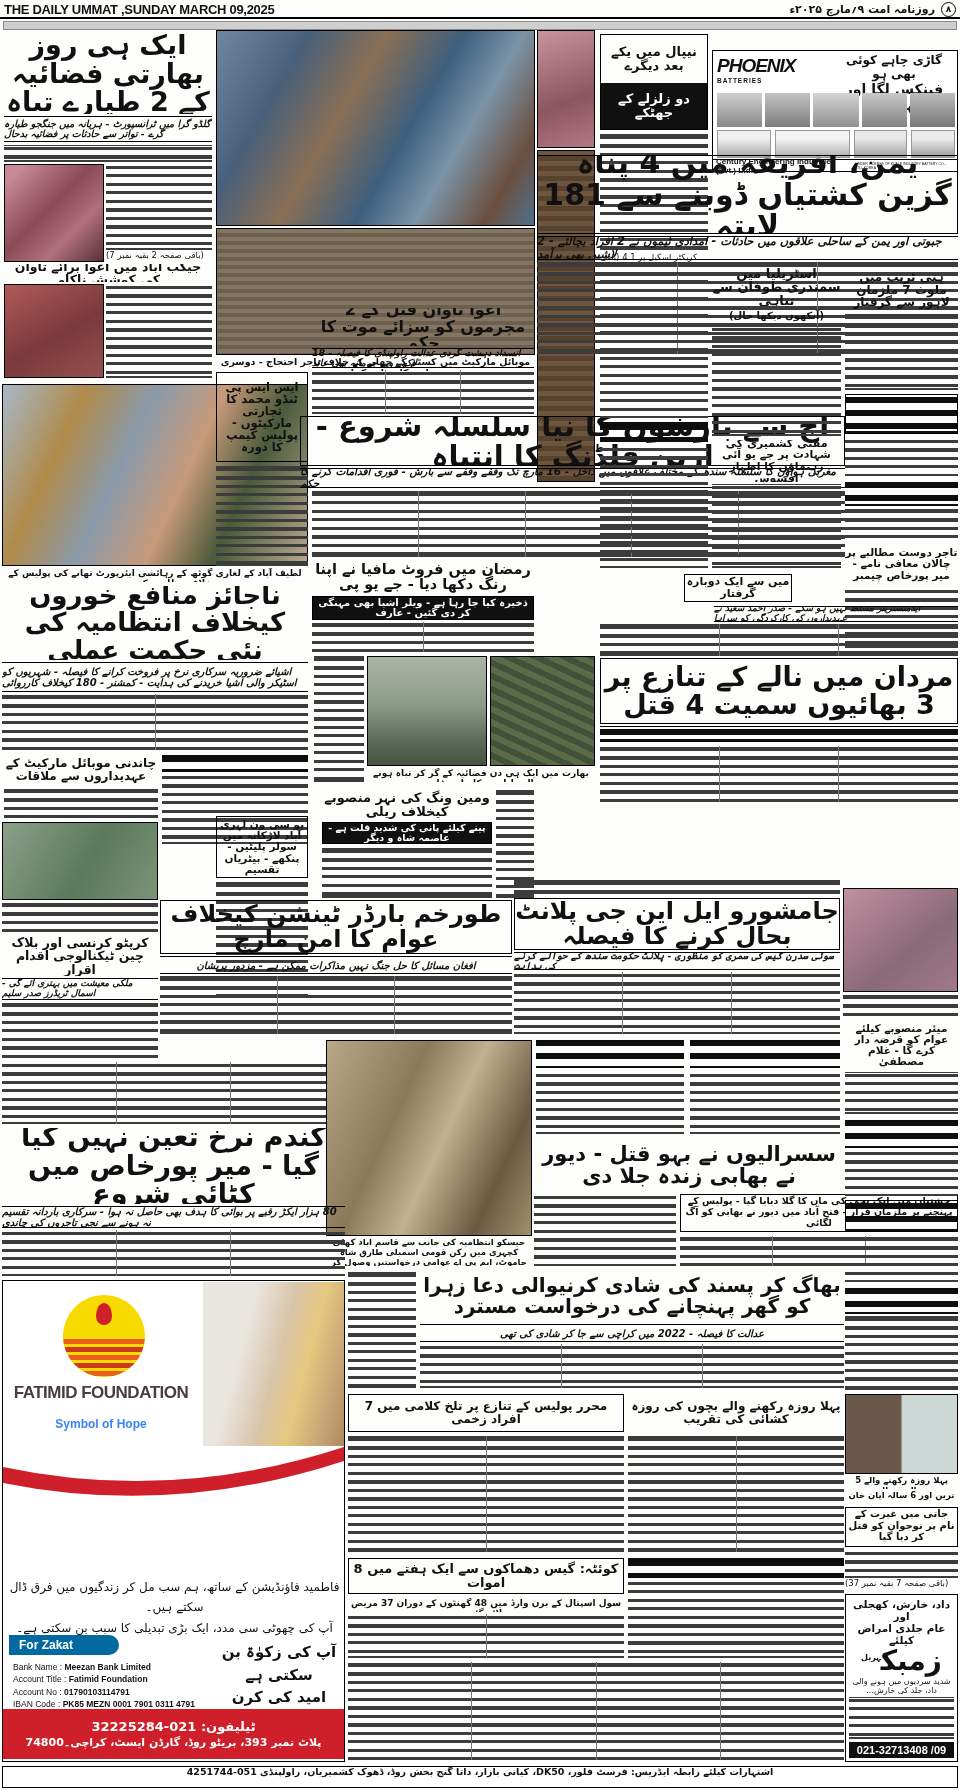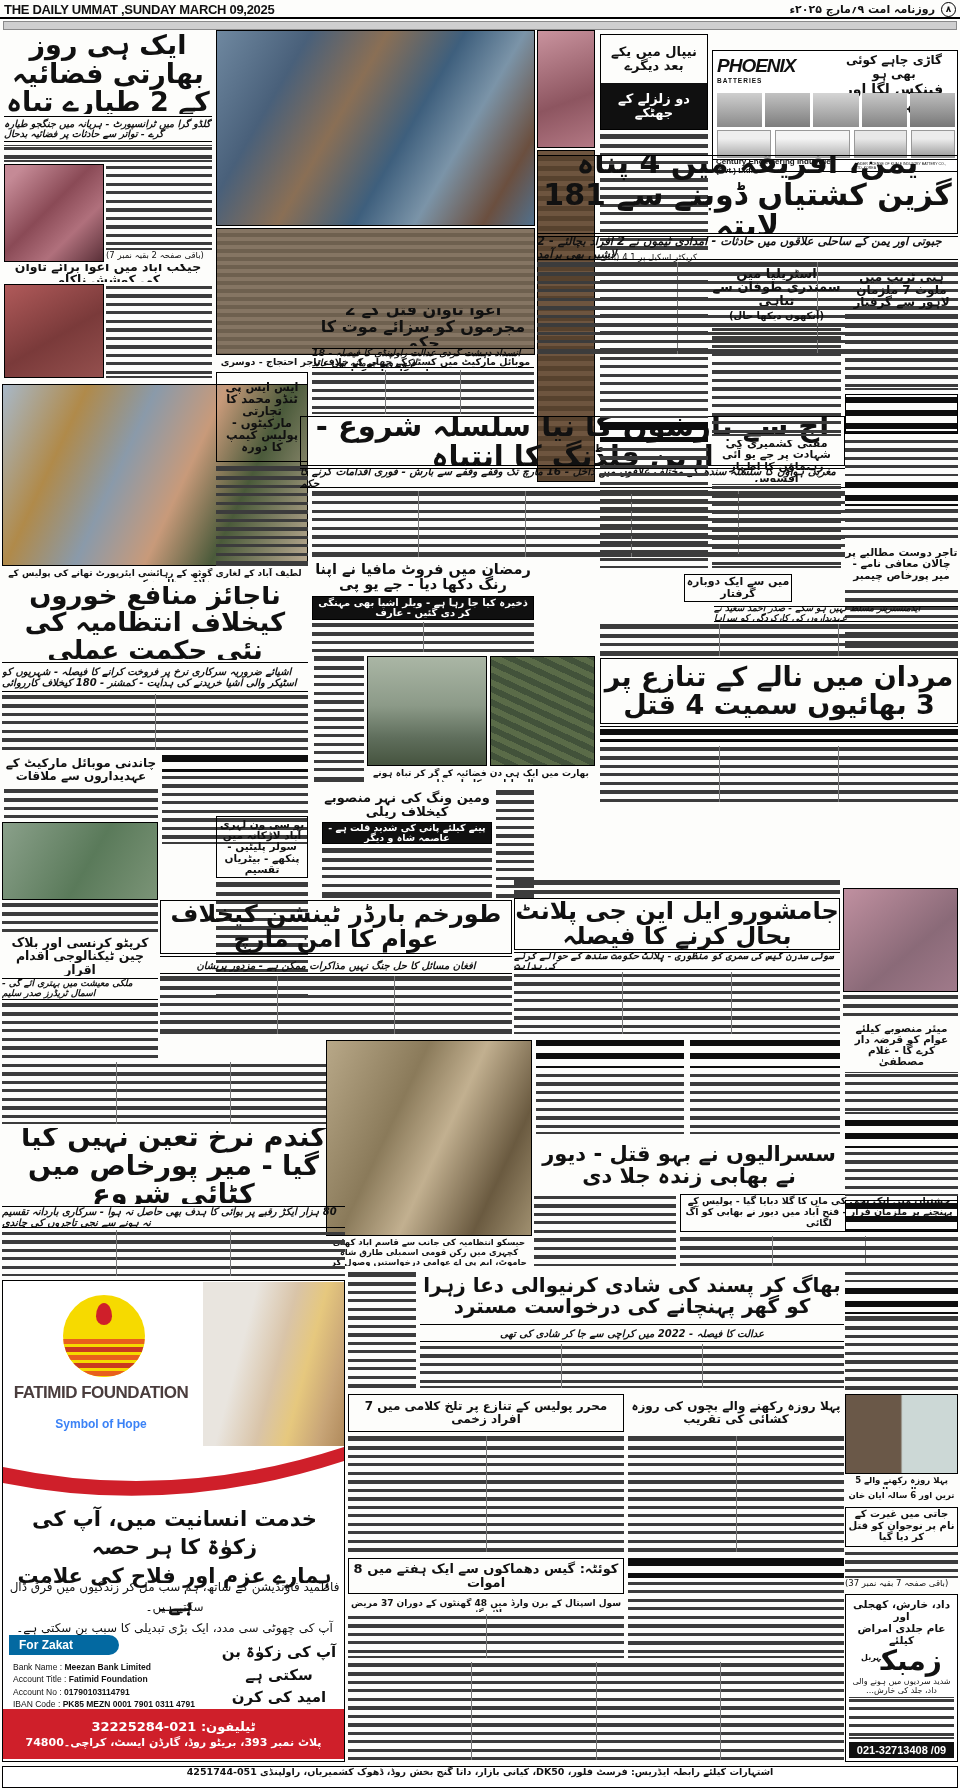--- a/index.html
+++ b/index.html
@@ -248,24 +248,20 @@
     <div class="abs" style="left:200px;top:1px;width:141px;height:164px;background:linear-gradient(105deg,#e9e5df 30%,#d9c4a8 52%,#e6c87e 68%,#c9a678 85%,#b08a5c);"></div>
     <div class="abs" style="left:60px;top:14px;width:82px;height:82px;border-radius:50%;background:#f6da00;overflow:hidden;">
       <div style="position:absolute;left:33px;top:8px;width:16px;height:22px;background:#cf1f2a;border-radius:50% 50% 50% 50%/60% 60% 40% 40%;"></div>
       <div style="position:absolute;left:0;top:44px;width:82px;height:38px;background:repeating-linear-gradient(to bottom,#e8601c 0 5px,#f6da00 5px 8px,#c93a20 8px 13px,#f6da00 13px 16px);"></div>
     </div>
     <div class="abs" style="left:0px;top:102px;width:196px;text-align:center;font-family:'Liberation Sans',sans-serif;font-weight:bold;font-size:17px;color:#4a3d3d;letter-spacing:-0.5px;">FATIMID FOUNDATION</div>
     <div class="abs" style="left:0px;top:136px;width:196px;text-align:center;font-family:'Liberation Sans',sans-serif;font-weight:bold;font-size:12px;color:#3b82f6;">Symbol of Hope</div>
     <svg class="abs" style="left:0;top:160px;" width="341" height="60" viewBox="0 0 341 60">
       <path d="M0,26 Q170,62 341,6 L341,20 Q170,76 0,42 Z" fill="#cf1f2a"></path>
     </svg>
-    <div class="abs" style="left:6px;top:224px;width:331px;text-align:center;direction:rtl;font-weight:bold;font-size:21px;line-height:1.35;">
-      <div>خدمت انسانیت میں، آپ کی زکوٰۃ کا ہر حصہ</div>
-      <div>ہمارے عزم اور فلاح کی علامت ہے۔</div>
-    </div>
     <div class="abs" style="left:6px;top:296px;width:331px;text-align:center;direction:rtl;font-size:12px;line-height:1.7;">
       <div>فاطمید فاؤنڈیشن کے ساتھ، ہم سب مل کر زندگیوں میں فرق ڈال سکتے ہیں۔</div>
       <div>آپ کی چھوٹی سی مدد، ایک بڑی تبدیلی کا سبب بن سکتی ہے۔</div>
     </div>
     <div class="abs" style="left:6px;top:354px;width:110px;height:20px;background:#0369a1;color:#fff;font-family:'Liberation Sans',sans-serif;font-weight:bold;font-size:12px;border-radius:0 12px 12px 0;display:flex;align-items:center;padding-left:10px;">For Zakat</div>
     <div class="abs" style="left:10px;top:380px;width:210px;font-family:'Liberation Sans',sans-serif;font-size:8.5px;line-height:1.45;">
       <div><span>Bank Name :</span> <b>Meezan Bank Limited</b></div>
       <div><span>Account Title :</span> <b>Fatimid Foundation</b></div>
       <div><span>Account No :</span> <b>01790103114791</b></div>
       <div><span>IBAN Code :</span> <b>PK85 MEZN 0001 7901 0311 4791</b></div>

